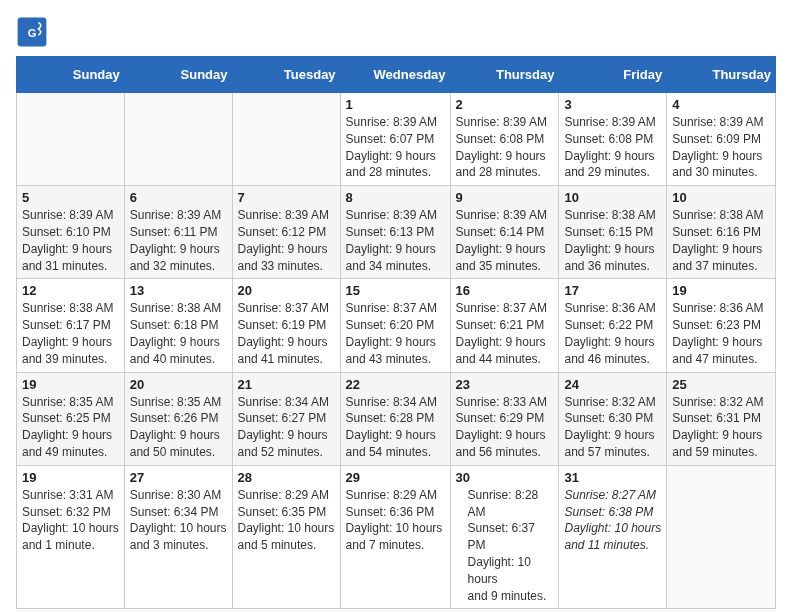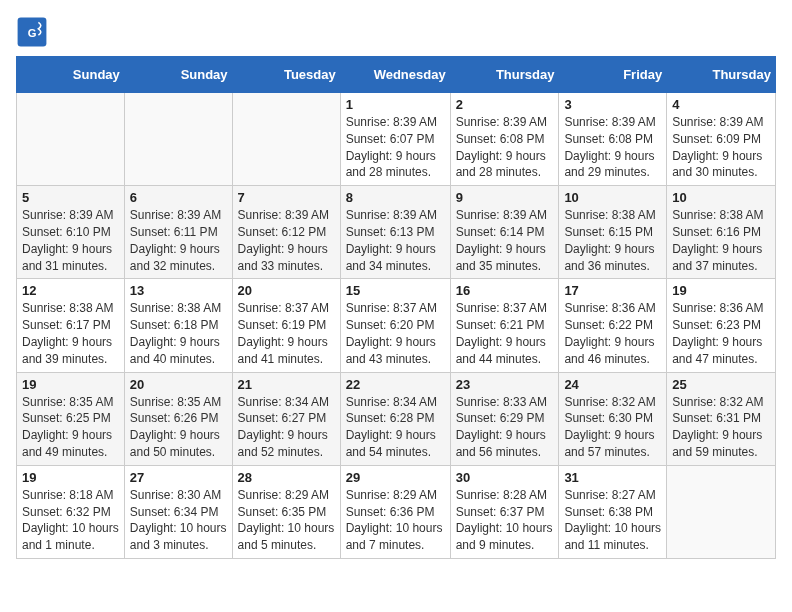--- a/index.html
+++ b/index.html
@@ -302,21 +302,21 @@
           <span class="day-number">25</span>
           <div class="day-info" style="white-space: pre-line;">Sunrise: 8:32 AM
 Sunset: 6:31 PM
 Daylight: 9 hours
 and 59 minutes.</div>
         </td>
       </tr>
       <tr>
         <td>
           <span class="day-number">19</span>
-          <div class="day-info" style="white-space: pre-line;">Sunrise: 8:18 AM
+          <div class="day-info" style="white-space: pre-line;">Sunrise: 3:31 AM
 Sunset: 6:32 PM
 Daylight: 10 hours
 and 1 minute.</div>
         </td>
         <td>
           <span class="day-number">27</span>
           <div class="day-info" style="white-space: pre-line;">Sunrise: 8:30 AM
 Sunset: 6:34 PM
 Daylight: 10 hours
 and 3 minutes.</div>
@@ -330,28 +330,28 @@
         </td>
         <td>
           <span class="day-number">29</span>
           <div class="day-info" style="white-space: pre-line;">Sunrise: 8:29 AM
 Sunset: 6:36 PM
 Daylight: 10 hours
 and 7 minutes.</div>
         </td>
         <td>
           <span class="day-number">30</span>
-          <div class="day-info" style="white-space: pre-line;">Sunrise: 8:28 AM
+          <div class="day-info" style="white-space: pre-line; margin-left: 12px;">Sunrise: 8:28 AM
 Sunset: 6:37 PM
 Daylight: 10 hours
 and 9 minutes.</div>
         </td>
         <td>
           <span class="day-number">31</span>
-          <div class="day-info" style="white-space: pre-line;">Sunrise: 8:27 AM
+          <div class="day-info" style="white-space: pre-line; font-style: italic;">Sunrise: 8:27 AM
 Sunset: 6:38 PM
 Daylight: 10 hours
 and 11 minutes.</div>
         </td>
         <td class="empty-cell"></td>
       </tr>
     </tbody>
 </table>
 
 </body></html>

